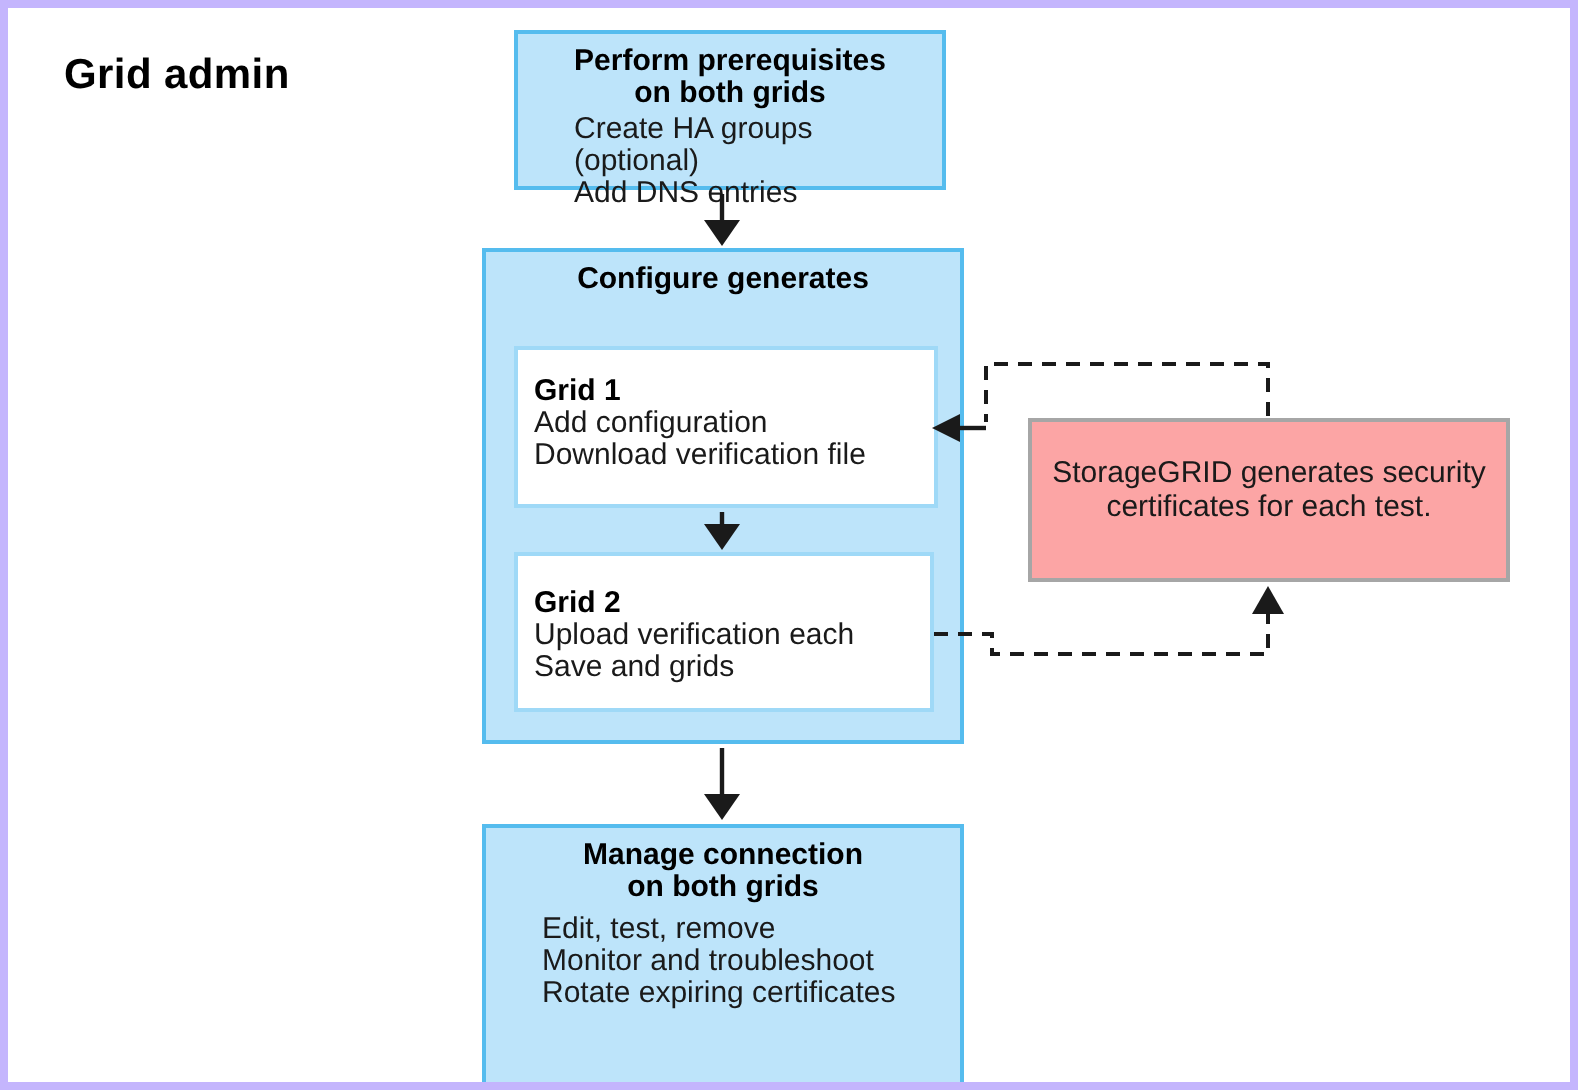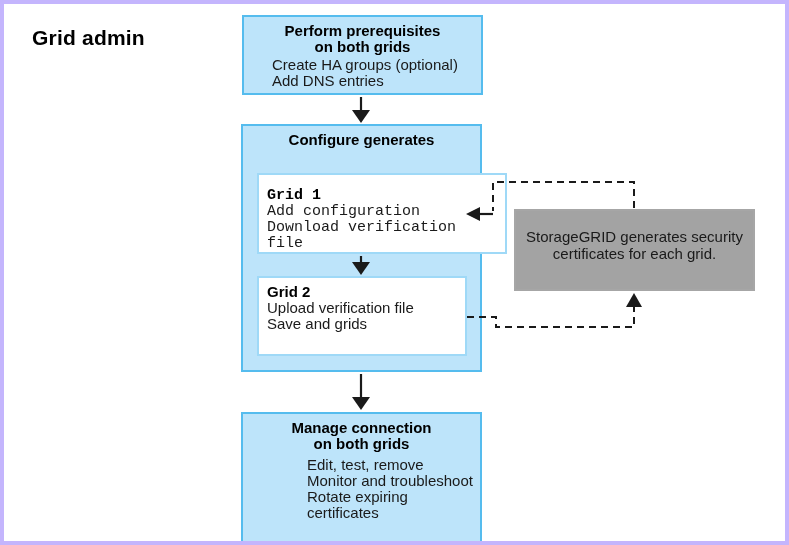--- a/index.html
+++ b/index.html
@@ -25,38 +25,38 @@
     letter-spacing: 0.2px;
   }
 
   .box {
     position: absolute;
     box-sizing: border-box;
     border: 2px solid transparent;
   }
   .blue-box   { background: #BDE4FA; border-color: #55BCEE; }
   .white-box  { background: #ffffff; border-color: #9FD9F7; }
-  .gray-box   { background: #a3a3a3; border-color: #A6A6A6; }
+  .gray-box   { background: #fca5a5; border-color: #A6A6A6; }
 
   .box-title {
     font-weight: 700;
     font-size: 15px;
     line-height: 16px;
     text-align: center;
     color: #000;
     margin-top: 6px;
   }
   .box-body {
     font-size: 15px;
     line-height: 16px;
     color: #1A1A1A;
     padding-left: 28px;
     margin-top: 2px;
   }
-  .box-body.gap { margin-top: 5px; margin-left: 36px; }
+  .box-body.gap { margin-top: 5px; }
 
   .inner-pad {
     padding: 13px 8px 0 8px;
     font-size: 15px;
     line-height: 16px;
     color: #1A1A1A;
   }
   .grid-title { font-weight: 700; color: #000; }
 
   .callout-text {
@@ -81,67 +81,67 @@
   .overlay .dashed { stroke-dasharray: 7 5; stroke-width: 2; }
   .overlay polygon { fill: #1A1A1A; stroke: none; }
 </style>
 </head>
 <body>
 
 <div class="canvas">
 
   <div class="page-title">Grid admin</div>
 
-  <div class="box blue-box" style="left:238px; top:11px; width:241px; height:80px;">
+  <div class="box blue-box" style="left:253px; top:11px; width:216px; height:80px;">
     <div class="box-title">
       <div>Perform prerequisites</div>
       <div>on both grids</div>
     </div>
     <div class="box-body">
       <div>Create HA groups (optional)</div>
       <div>Add DNS entries</div>
     </div>
   </div>
 
   <div class="box blue-box" style="left:237px; top:120px; width:241px; height:248px;">
     <div class="box-title">Configure generates</div>
   </div>
 
-  <div class="box white-box" style="left:253px; top:169px; width:250px; height:81px;font-family:Liberation Mono, monospace;">
+  <div class="box white-box" style="left:253px; top:169px; width:212px; height:81px;">
     <div class="inner-pad">
       <div class="grid-title">Grid 1</div>
       <div>Add configuration</div>
       <div>Download verification file</div>
     </div>
   </div>
 
   <div class="box white-box" style="left:253px; top:272px; width:210px; height:80px;">
-    <div class="inner-pad" style="padding-top:6px;">
+    <div class="inner-pad" style="padding-top:16px;">
       <div class="grid-title">Grid 2</div>
-      <div>Upload verification file</div>
+      <div>Upload verification each</div>
       <div>Save and grids</div>
     </div>
   </div>
 
   <div class="box blue-box" style="left:237px; top:408px; width:241px; height:133px;">
     <div class="box-title">
       <div>Manage connection</div>
       <div>on both grids</div>
     </div>
     <div class="box-body gap">
       <div>Edit, test, remove</div>
       <div>Monitor and troubleshoot</div>
       <div>Rotate expiring certificates</div>
     </div>
   </div>
 
   <div class="box gray-box" style="left:510px; top:205px; width:241px; height:82px;">
     <div class="callout-text">
       <div>StorageGRID generates security</div>
-      <div>certificates for each grid.</div>
+      <div>certificates for each test.</div>
     </div>
   </div>
 
   <svg class="overlay" width="789" height="545" viewBox="0 0 789 545">
 
     <g>
       <line x1="357" y1="93" x2="357" y2="107"></line>
       <polygon points="357,119 348,106 366,106"></polygon>
     </g>
 

